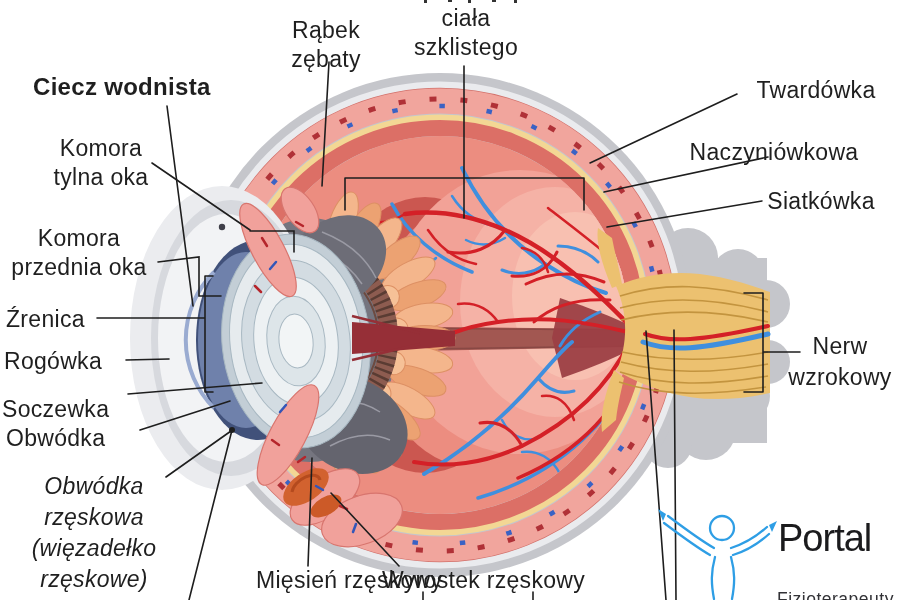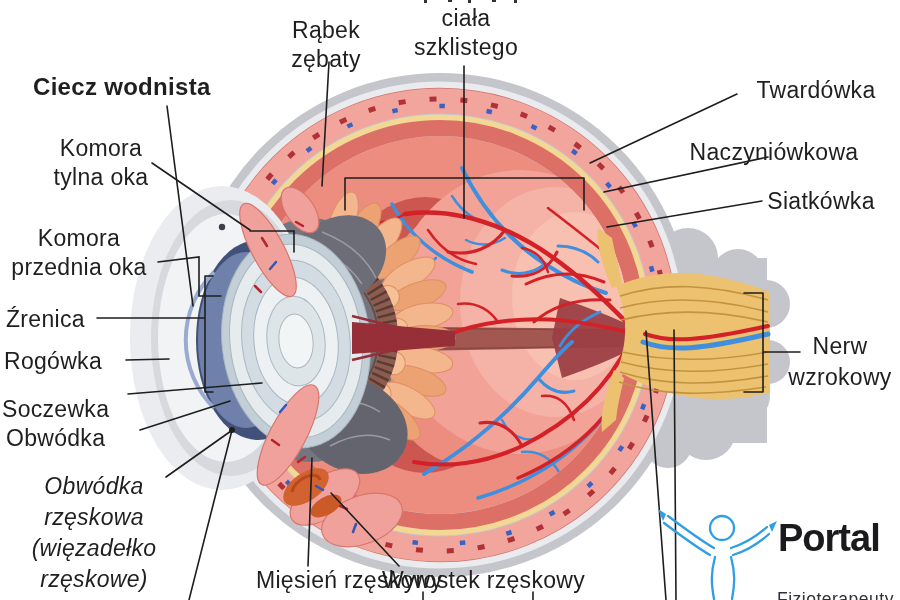--- a/index.html
+++ b/index.html
@@ -4,21 +4,21 @@
 <style>
   html,body{margin:0;padding:0;background:#fff;}
   .stage{position:relative;width:900px;height:600px;background:#ffffff;overflow:hidden;
          font-family:"Liberation Sans",sans-serif;color:#1f1f1f;}
   .stage svg{position:absolute;left:0;top:0;}
   .lbl{position:absolute;font-size:23px;line-height:29px;white-space:pre-line;
        color:#1f1f1f;letter-spacing:.3px;}
   .lbl.center{transform:translateX(-50%);text-align:center;}
   .lbl.bold{font-weight:bold;font-size:24px;}
   .lbl.small-line{line-height:31px;}
-  .brand{position:absolute;font-weight:bold;font-size:38px;letter-spacing:-1px;color:#1b1b1d;text-align:center;}
+  .brand{position:absolute;font-weight:normal;font-size:38px;letter-spacing:-1px;color:#1b1b1d;text-align:center;}
   .brand-sub{position:absolute;font-size:17.5px;letter-spacing:.5px;color:#323236;}
 </style>
 </head>
 <body>
 
 <div class="stage">
 
   <svg width="900" height="600" viewBox="0 0 900 600">
     <defs>
       <clipPath id="interiorClip">

